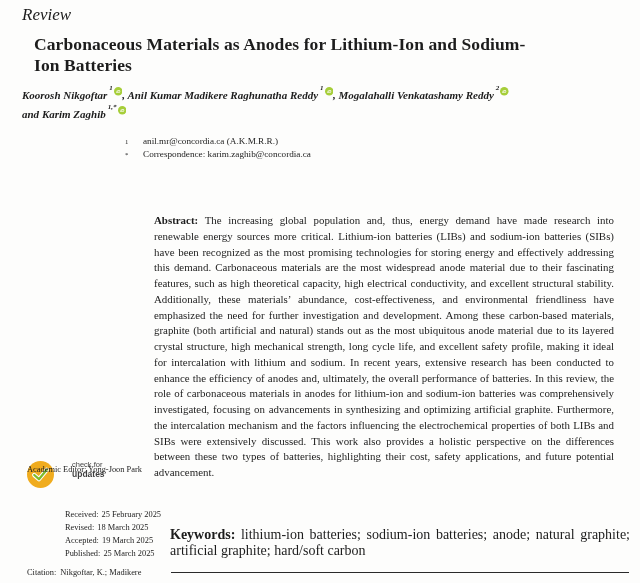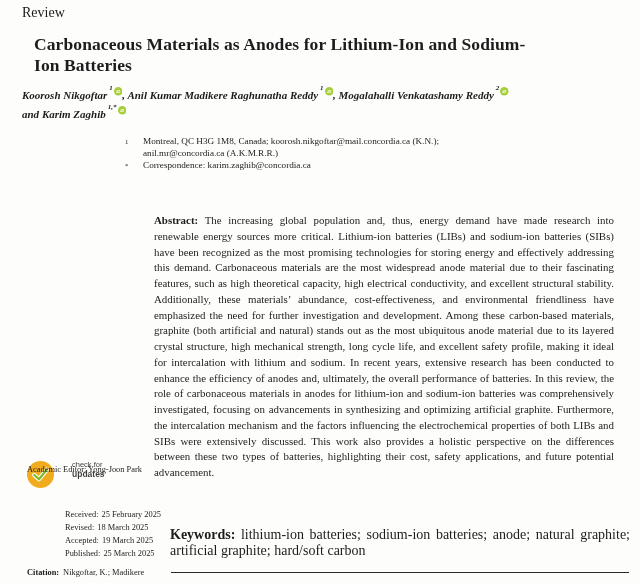--- a/index.html
+++ b/index.html
@@ -8,21 +8,22 @@
     width: 640px;
     height: 583px;
     background: #fdfdfc;
     overflow: hidden;
     font-family: "Liberation Serif", "DejaVu Serif", serif;
     color: #1c1c1c;
   }
   .article-type {
     position: absolute;
     left: 22px; top: 5px;
-    font-size: 14px;
+    font-style: italic;
+    font-size: 17px;
     text-align: right;
   }
   .title {
     position: absolute;
     left: 22px; top: 22px;
     width: 500px;
     font-size: 17.5px;
     font-weight: bold;
     line-height: 20.5px;
     letter-spacing: 0.1px;
@@ -118,21 +119,21 @@
     line-height: 13.1px;
   }
   .dates .dlabel { margin-right: 3px; margin-left: 38px; }
   .citation {
     position: absolute;
     left: 27px; top: 567px;
     width: 150px;
     font-size: 8.4px;
     line-height: 11.5px;
   }
-  .citation .clabel { font-weight: bold; margin-right: 4px; }
+  .citation .clabel { font-weight: normal; margin-right: 4px; }
 </style>
 </head>
 <body>
 
 <div class="page">
 
   <div class="article-type">Review</div>
 
   <h1 class="title" style="margin:12px;">Carbonaceous Materials as Anodes for Lithium-Ion and Sodium-Ion Batteries</h1>
 
@@ -154,21 +155,20 @@
           <circle cx="8" cy="8" r="8" fill="#A6CE39"></circle>
           <text x="8" y="11" text-anchor="middle" font-size="8" fill="#ffffff" font-family="Liberation Sans, sans-serif">iD</text>
         </svg>
     </div>
   </div>
 
   <div class="affiliations">
     <div class="affil-row">
       <span class="affil-marker">1</span>
       <div class="affil-text">
-        <div>Montreal, QC H3G 1M8, Canada; koorosh.nikgoftar@mail.concordia.ca (K.N.);</div>
         <div>anil.mr@concordia.ca (A.K.M.R.R.)</div>
       </div>
     </div>
     <div class="affil-row">
       <span class="affil-marker">*</span>
       <div class="affil-text">
         <div>Correspondence: karim.zaghib@concordia.ca</div>
       </div>
     </div>
   </div>

